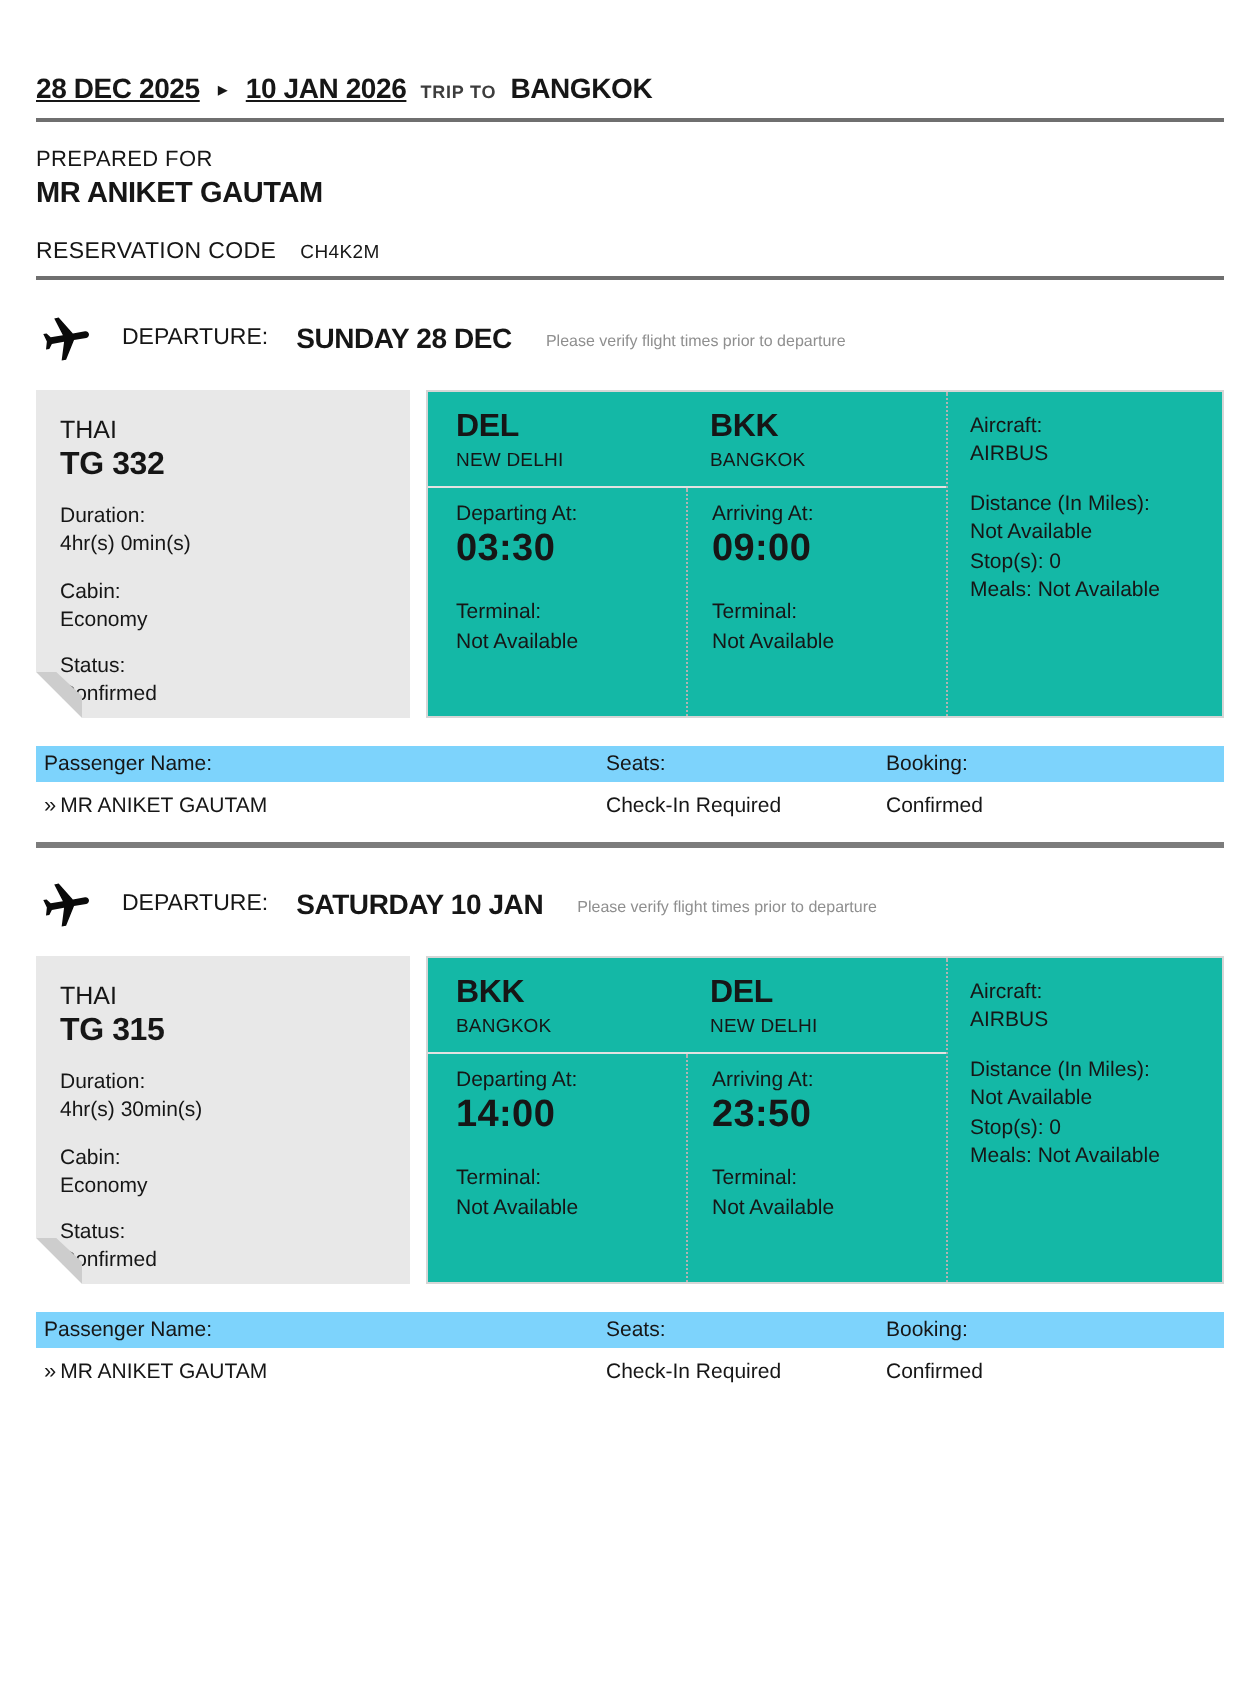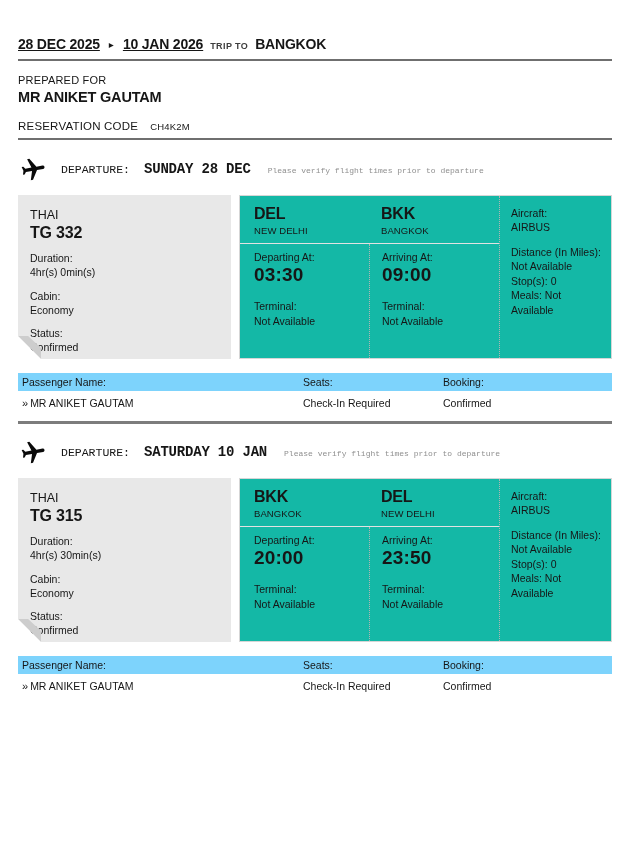--- a/index.html
+++ b/index.html
@@ -15,31 +15,31 @@
   .trip-dest { font-size:14px; font-weight:bold; letter-spacing:-0.2px; }
 
   .prepared-label { margin-top:13px; font-size:11px; letter-spacing:.2px; }
   .prepared-name { margin-top:3px; font-size:14.5px; font-weight:bold; letter-spacing:-0.2px; }
 
   .resv-row { margin-top:15px; display:flex; align-items:baseline; gap:12px; padding-bottom:6px; border-bottom:2px solid #6f6f6f; }
   .resv-label { font-size:11.5px; letter-spacing:.2px; }
   .resv-code { font-size:9.5px; letter-spacing:.2px; }
 
   
-  .flight-head { display:flex; align-items:center; gap:13px; margin:14px 0 11px;font-family:Liberation Mono, monospace; }
+  .flight-head { display:flex; align-items:center; gap:13px; margin:14px 0 11px; }
   .plane-icon { width:30px; height:30px; display:flex; align-items:center; justify-content:center; }
   .plane-icon svg { transform:rotate(80deg); }
   .dep-label { font-size:11.5px; }
   .dep-date { font-size:14px; font-weight:bold; margin-left:1px; letter-spacing:-0.2px; }
   .dep-note { font-size:8px; color:#8f8f8f; margin-left:4px; position:relative; top:1px; }
 
   
   .cards { display:flex; gap:8px; height:164px; }
 
-  .info-card { width:213px; background:#e8e8e8; padding:13px 12px 0; position:relative;
+  .info-card { width:187px; background:#e8e8e8; padding:13px 12px 0; position:relative;
     clip-path:polygon(0 0,100% 0,100% 100%,23px 100%,0 calc(100% - 23px)); }
   .fold { position:absolute; left:0; bottom:0; width:23px; height:23px; background:#cdcdcd;
     clip-path:polygon(0 0,100% 100%,100% 52%,44% 0); }
   .airline { font-size:12.5px; }
   .flight-no { font-size:16px; font-weight:bold; margin-top:2px; letter-spacing:-0.2px; }
   .kv { margin-top:10px; font-size:10.5px; line-height:1.32; }
 
   .detail-card { flex:1; border:1px solid #d6d6d6; display:flex; background:#14b8a6; }
   .routes { width:259px; display:flex; flex-direction:column; }
   .route-head { display:flex; border-bottom:1px solid #e2e2e2; padding:9px 0 7px; }
@@ -224,21 +224,21 @@
               <div class="ap-city">BANGKOK</div>
             </div>
             <div class="airport arr">
               <div class="ap-code">DEL</div>
               <div class="ap-city">NEW DELHI</div>
             </div>
           </div>
           <div class="route-body">
             <div class="leg">
               <div class="leg-label">Departing At:</div>
-              <div class="leg-time">20:00</div>
+              <div class="leg-time">14:00</div>
               <div class="leg-terminal">
                 <div>Terminal:</div>
                 <div>Not Available</div>
               </div>
             </div>
             <div class="leg arr">
               <div class="leg-label">Arriving At:</div>
               <div class="leg-time">23:50</div>
               <div class="leg-terminal">
                 <div>Terminal:</div>

